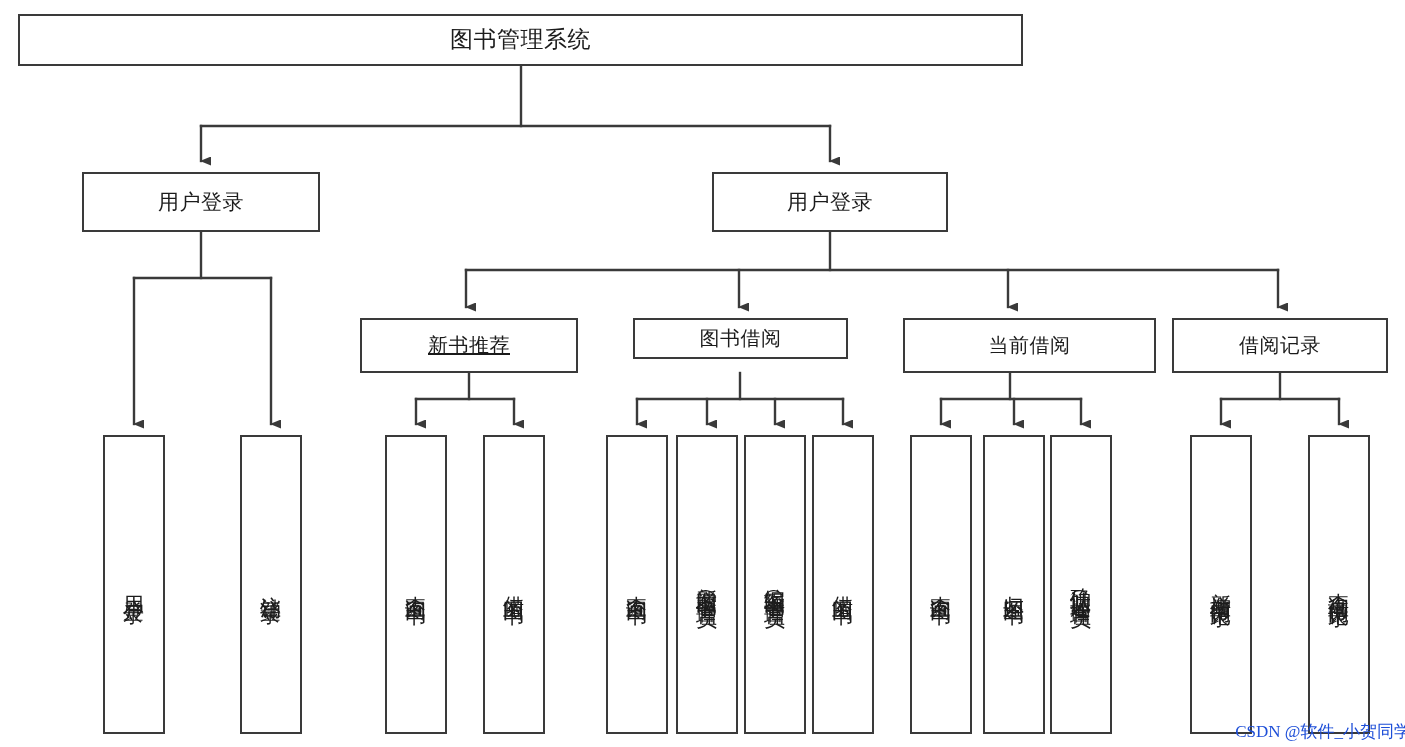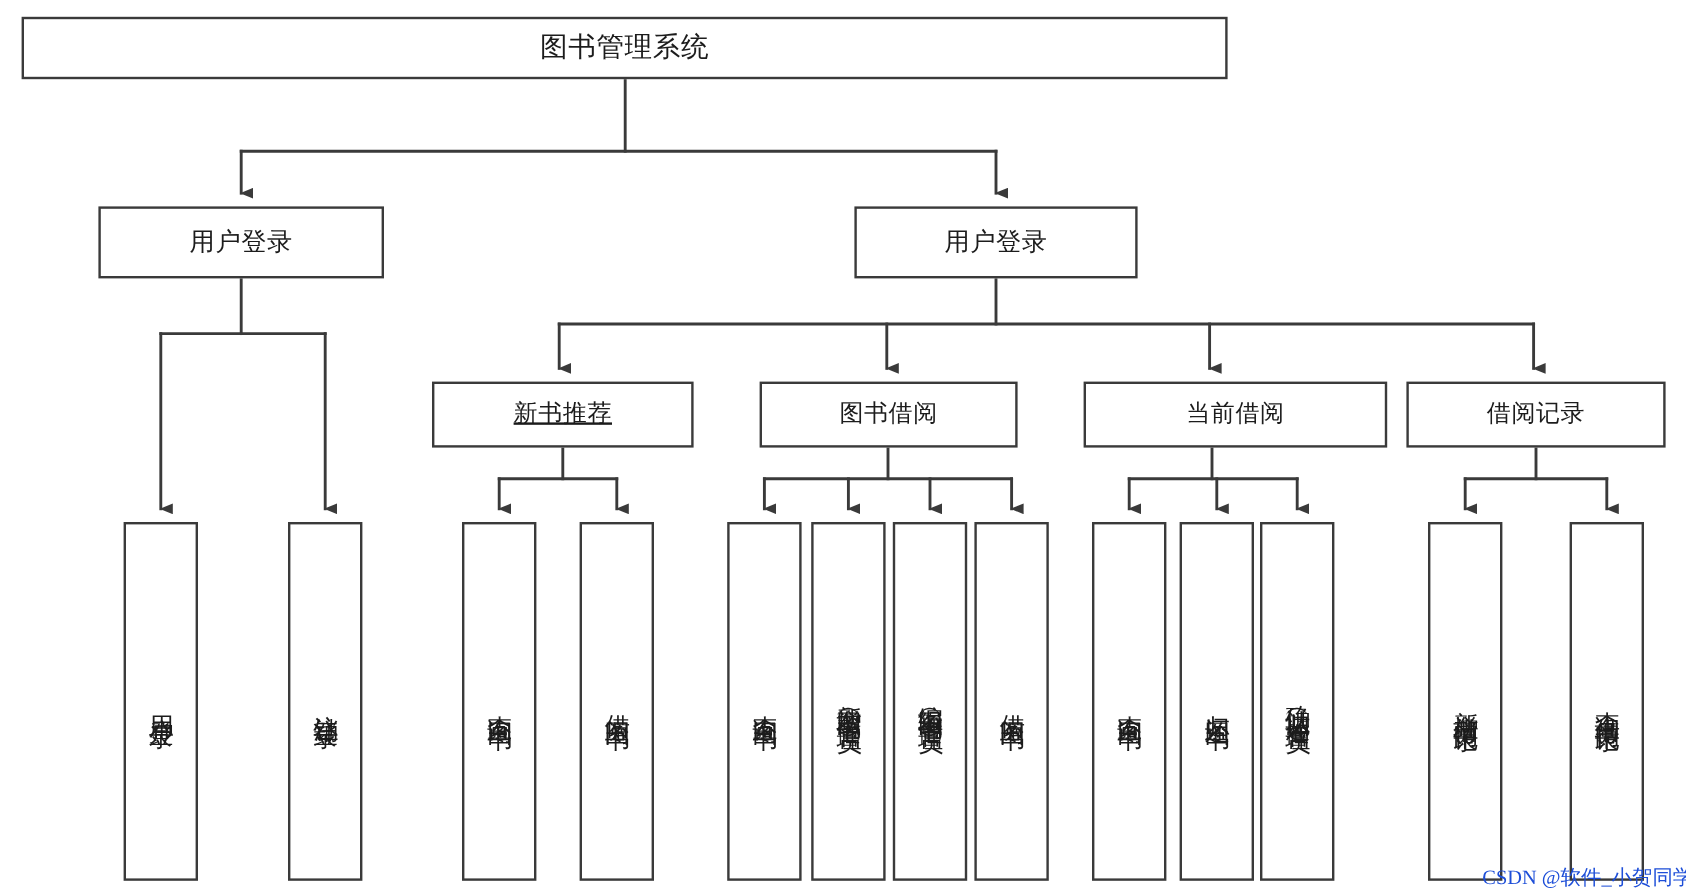--- a/index.html
+++ b/index.html
@@ -109,21 +109,21 @@
       </div>
       <div class="node-box node-l1" style="left: 82px; top: 172px; width: 238px; height: 60px;">
         <span class="node-label">用户登录</span>
       </div>
       <div class="node-box node-l1" style="left: 712px; top: 172px; width: 236px; height: 60px;">
         <span class="node-label">用户登录</span>
       </div>
       <div class="node-box node-l2" style="left: 360px; top: 318px; width: 218px; height: 55px; text-decoration: underline;">
         <span class="node-label">新书推荐</span>
       </div>
-      <div class="node-box node-l2" style="left: 633px; top: 318px; width: 215px; height: 55px; text-align: right;">
+      <div class="node-box node-l2" style="left: 633px; top: 318px; width: 215px; height: 41px; text-align: right;">
         <span class="node-label">图书借阅</span>
       </div>
       <div class="node-box node-l2" style="left: 903px; top: 318px; width: 253px; height: 55px;">
         <span class="node-label">当前借阅</span>
       </div>
       <div class="node-box node-l2" style="left: 1172px; top: 318px; width: 216px; height: 55px; align-items: center;">
         <span class="node-label">借阅记录</span>
       </div>
       <div class="node-box node-l3 node-leaf" style="left: 103px; top: 435px; width: 62px; height: 299px;">
         <span class="node-label">用户登录</span>

